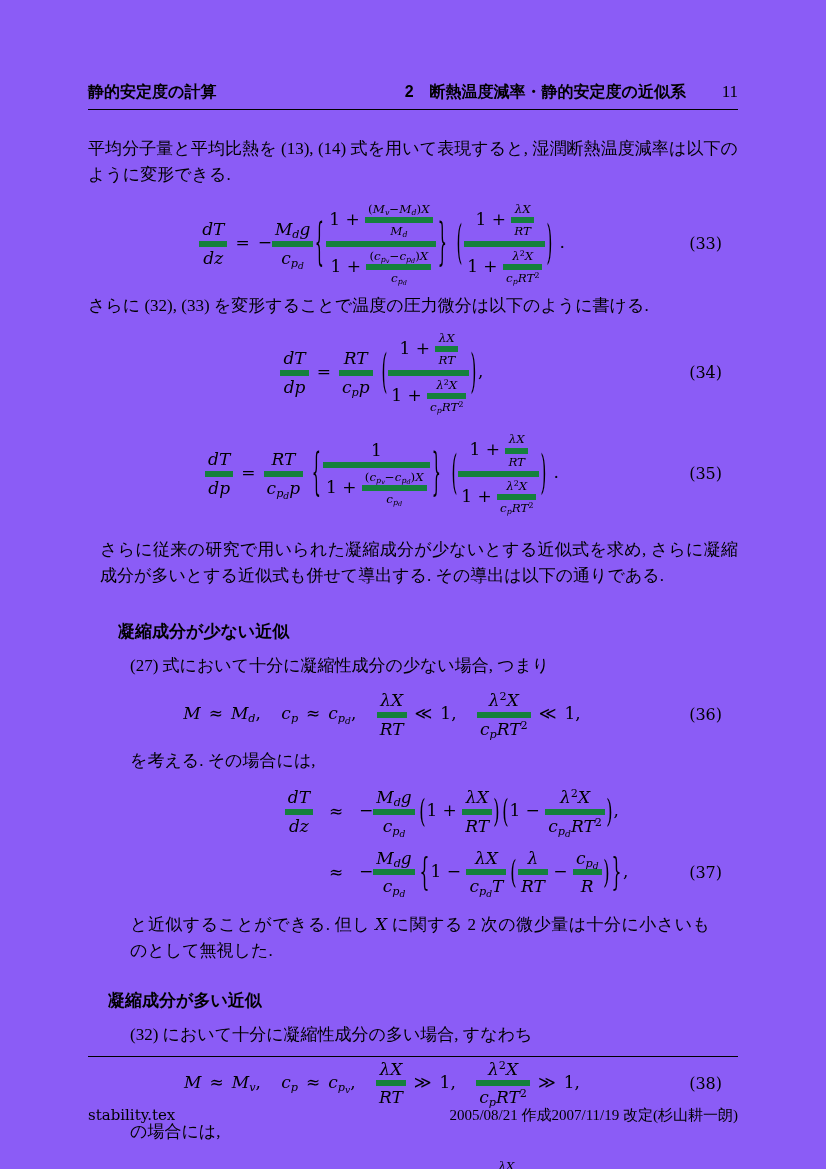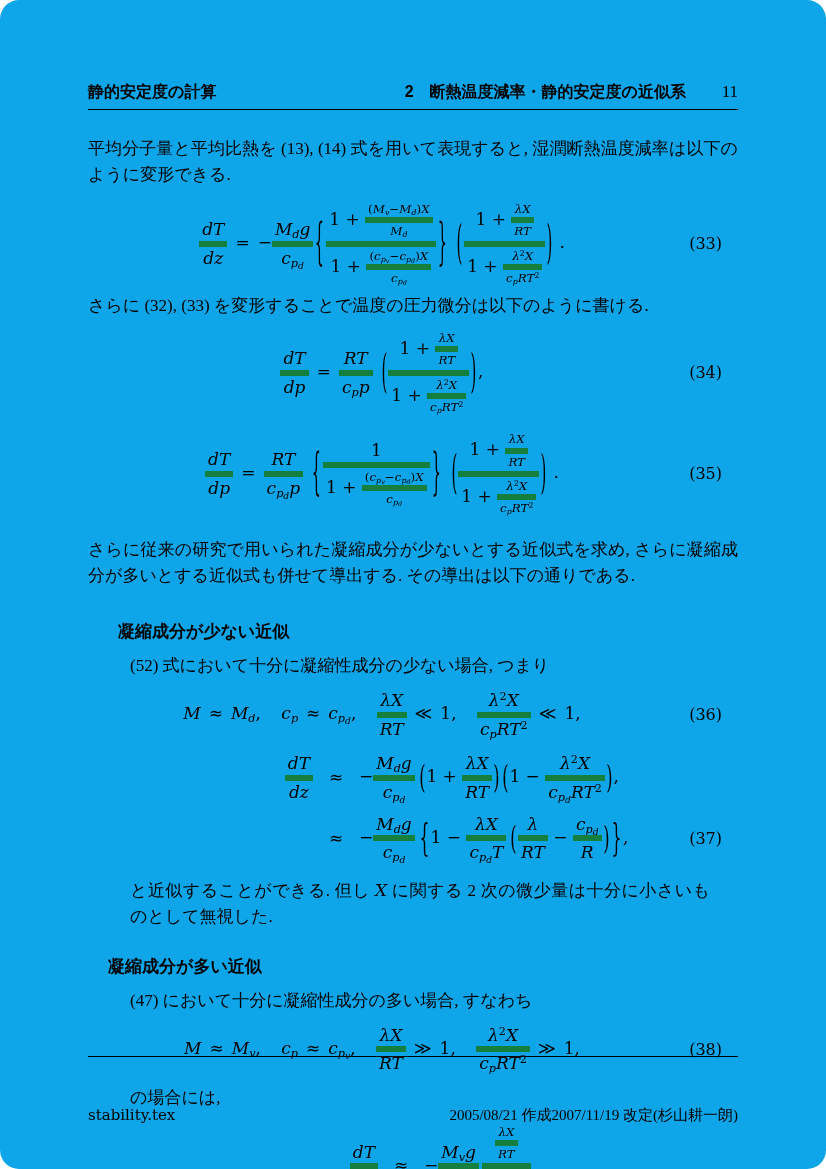--- a/index.html
+++ b/index.html
@@ -1,40 +1,39 @@
 <!DOCTYPE html>
 <html><head>
 <meta charset="utf-8">
 <style>
   html,body { margin:0; padding:0; background:#ffffff; }
   .page {
     position: relative;
     width: 826px; height: 1169px;
-    background: #0ea5e9;
+    background: #8b5cf6;
     color: #000;
     font-family: "Liberation Serif", serif;
     font-size: 17px;
     overflow: hidden;
-    border-radius: 19px;
   }
   .content { padding: 0 88px; }
 
   
   .header { display: flex; align-items: baseline; padding-top: 82px; }
   .h-left { font-family: "Liberation Sans", sans-serif; font-weight: bold; font-size: 16px; }
   .h-spacer { flex: 1; }
   .h-right { font-family: "Liberation Sans", sans-serif; font-weight: bold; font-size: 16px; }
   .h-page { width: 52px; text-align: right; font-weight: normal; font-size: 17px; }
   .hrule { border-top: 1px solid #000; margin-top: 6px; }
 
   
   .body-p { margin: 0; line-height: 26px; text-align: justify; }
   .p1 { margin-top: 26px; }
   .p2 { margin-top: 6px; }
-  .p3 { margin-top: 20px; }
+  .p3 { margin-top: 20px; margin-left: 12px; }
   .sec-h {
     font-family: "Liberation Sans", sans-serif; font-weight: bold;
     margin: 0 0 0 30px; line-height: 26px;
   }
   .h-few { margin-top: 30px; }
   .h-many { margin-top: 24px; margin-left: 20px; }
   .ind { margin-left: 42px; }
   .ind-r { margin-right: 28px; }
   .p4, .p7 { margin-top: 8px; }
   .p5 { margin-top: 8px; }
@@ -119,45 +118,46 @@
     </div>
 
     <div class="disp e35">
       <span class="eqc math"><span class="fr"><span class="nu"><i>dT</i></span><span class="de"><i>dp</i></span></span><span class="rel">=</span><span class="fr"><span class="nu"><i>RT</i></span><span class="de"><i>c</i><sub><i>p</i><sub><i>d</i></sub></sub><i>p</i></span></span><span class="sp8"></span><span class="dl d29">{</span><span class="fr"><span class="nu">1</span><span class="de">1 + <span class="fr"><span class="nu">(<i>c</i><sub><i>p</i><sub><i>v</i></sub></sub>−<i>c</i><sub><i>p</i><sub><i>d</i></sub></sub>)<i>X</i></span><span class="de"><i>c</i><sub><i>p</i><sub><i>d</i></sub></sub></span></span></span></span><span class="dl d29">}</span><span class="sp8"></span><span class="dl d27">(</span><span class="fr"><span class="nu">1 + <span class="fr"><span class="nu"><i>λX</i></span><span class="de"><i>RT</i></span></span></span><span class="de">1 + <span class="fr"><span class="nu"><i>λ</i><sup>2</sup><i>X</i></span><span class="de"><i>c</i><sub><i>p</i></sub><i>RT</i><sup>2</sup></span></span></span></span><span class="dl d27">)</span> .</span>
       <span class="eqn">(35)</span>
     </div>
 
     <p class="body-p p3">さらに従来の研究で用いられた凝縮成分が少ないとする近似式を求め, さらに凝縮成分が多いとする近似式も併せて導出する. その導出は以下の通りである.</p>
 
     <p class="body-p sec-h h-few">凝縮成分が少ない近似</p>
-    <p class="body-p ind p4">(52) 式において十分に凝縮性成分の少ない場合, つまり</p>
+    <p class="body-p ind p4">(27) 式において十分に凝縮性成分の少ない場合, つまり</p>
 
     <div class="disp e36">
       <span class="eqc math"><i>M</i><span class="rel">≈</span><i>M</i><sub><i>d</i></sub>,<span class="q"></span><i>c</i><sub><i>p</i></sub><span class="rel">≈</span><i>c</i><sub><i>p</i><sub><i>d</i></sub></sub>,<span class="q"></span><span class="fr"><span class="nu"><i>λX</i></span><span class="de"><i>RT</i></span></span><span class="rel">≪</span>1,<span class="q"></span><span class="fr"><span class="nu"><i>λ</i><sup>2</sup><i>X</i></span><span class="de"><i>c</i><sub><i>p</i></sub><i>RT</i><sup>2</sup></span></span><span class="rel">≪</span>1,</span>
       <span class="eqn">(36)</span>
     </div>
 
+    <p class="body-p ind p5">を考える. その場合には,</p>
 
     <div class="disp earow w37 e37a">
       <span class="ea-lhs math"><span class="fr"><span class="nu"><i>dT</i></span><span class="de"><i>dz</i></span></span></span>
       <span class="ea-rel math">≈</span>
       <span class="ea-rhs math">−<span class="fr"><span class="nu"><i>M</i><sub><i>d</i></sub><i>g</i></span><span class="de"><i>c</i><sub><i>p</i><sub><i>d</i></sub></sub></span></span><span class="sp4"></span><span class="dl d19">(</span>1 + <span class="fr"><span class="nu"><i>λX</i></span><span class="de"><i>RT</i></span></span><span class="dl d19">)</span><span class="dl d19">(</span>1 − <span class="fr"><span class="nu"><i>λ</i><sup>2</sup><i>X</i></span><span class="de"><i>c</i><sub><i>p</i><sub><i>d</i></sub></sub><i>RT</i><sup>2</sup></span></span><span class="dl d19">)</span>,</span>
       <span class="eqn"></span>
     </div>
     <div class="disp earow w37 e37b">
       <span class="ea-lhs math"></span>
       <span class="ea-rel math">≈</span>
       <span class="ea-rhs math">−<span class="fr"><span class="nu"><i>M</i><sub><i>d</i></sub><i>g</i></span><span class="de"><i>c</i><sub><i>p</i><sub><i>d</i></sub></sub></span></span><span class="sp4"></span><span class="dl d21">{</span>1 − <span class="fr"><span class="nu"><i>λX</i></span><span class="de"><i>c</i><sub><i>p</i><sub><i>d</i></sub></sub><i>T</i></span></span><span class="sp4"></span><span class="dl d19">(</span><span class="fr"><span class="nu"><i>λ</i></span><span class="de"><i>RT</i></span></span> − <span class="fr"><span class="nu"><i>c</i><sub><i>p</i><sub><i>d</i></sub></sub></span><span class="de"><i>R</i></span></span><span class="dl d19">)</span><span class="dl d21">}</span>,</span>
       <span class="eqn">(37)</span>
     </div>
 
     <p class="body-p ind ind-r p6">と近似することができる. 但し <span class="math"><i>X</i></span> に関する 2 次の微少量は十分に小さいものとして無視した.</p>
 
     <p class="body-p sec-h h-many">凝縮成分が多い近似</p>
-    <p class="body-p ind p7">(47) において十分に凝縮性成分の多い場合, すなわち</p>
+    <p class="body-p ind p7">(32) において十分に凝縮性成分の多い場合, すなわち</p>
 
     <div class="disp e38">
       <span class="eqc math"><i>M</i><span class="rel">≈</span><i>M</i><sub><i>v</i></sub>,<span class="q"></span><i>c</i><sub><i>p</i></sub><span class="rel">≈</span><i>c</i><sub><i>p</i><sub><i>v</i></sub></sub>,<span class="q"></span><span class="fr"><span class="nu"><i>λX</i></span><span class="de"><i>RT</i></span></span><span class="rel">≫</span>1,<span class="q"></span><span class="fr"><span class="nu"><i>λ</i><sup>2</sup><i>X</i></span><span class="de"><i>c</i><sub><i>p</i></sub><i>RT</i><sup>2</sup></span></span><span class="rel">≫</span>1,</span>
       <span class="eqn">(38)</span>
     </div>
 
     <p class="body-p ind p8">の場合には,</p>
 
     <div class="disp earow w39 e39a">
       <span class="ea-lhs math"><span class="fr"><span class="nu"><i>dT</i></span><span class="de"><i>dz</i></span></span></span>

